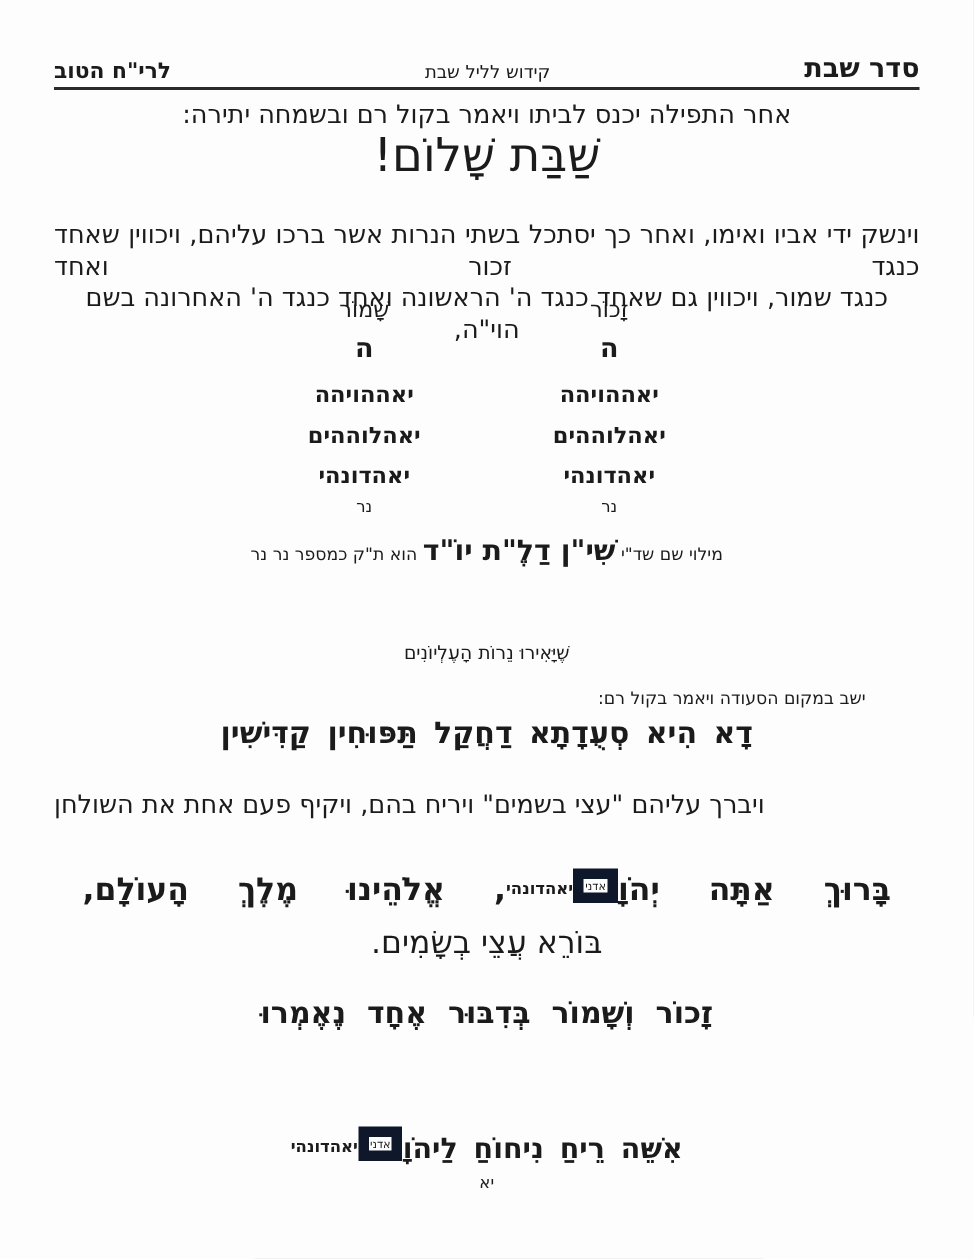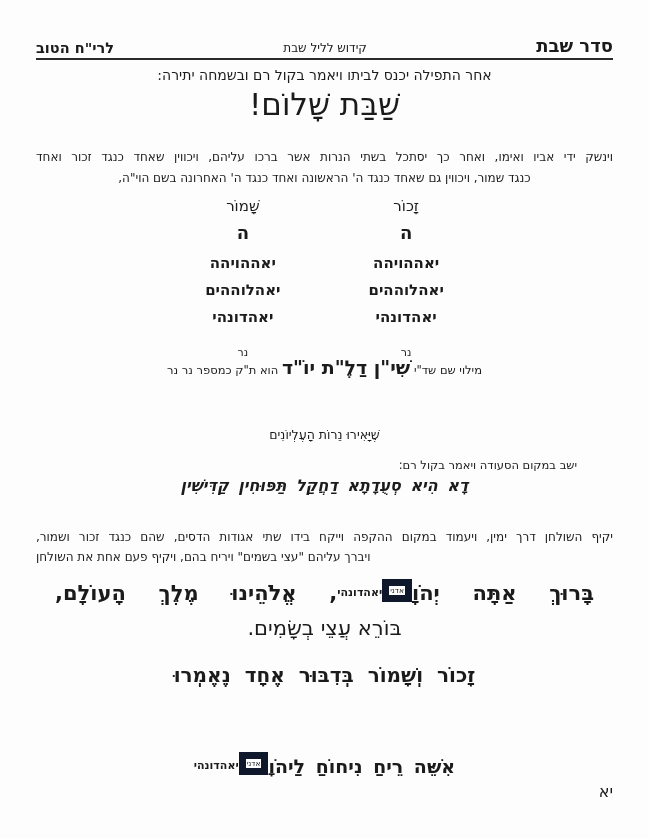--- a/index.html
+++ b/index.html
@@ -15,59 +15,59 @@
   }
   .abs { position:absolute; left:36px; right:36px; }
 
   
   .header { top:24px; height:32px; display:flex; justify-content:space-between;
             align-items:flex-end; border-bottom:2px solid #2a2a2a; padding-bottom:2px; }
   .h-right  { font-weight:bold; font-size:18px; }
   .h-center { font-size:12px; padding-bottom:1px; }
   .h-left   { font-weight:bold; font-size:14.5px; }
 
-  .instr1 { top:67px; text-align:center; font-size:14px; }
+  .instr1 { top:67px; text-align:center; font-size:17px; }
   .title  { top:86px; text-align:center; font-size:31px; font-weight:normal; }
 
-  .para { font-size:12px; line-height:21px; }
+  .para { font-size:17px; line-height:21px; }
   .para1 { top:147px; }
   .para2 { top:527px; line-height:20px; }
   .jline { text-align:justify; text-align-last:justify; }
   .cline { text-align:center; }
   .lline { text-align:left; text-align-last:left; }
 
   
   .cols { top:197px; display:flex; justify-content:center; gap:88px; text-align:center; }
   .col-h    { font-size:15px; margin-bottom:7px; }
   .col-heh  { font-size:18px; font-weight:bold; margin-bottom:7px; }
   .col-name { font-size:15px; font-weight:bold; line-height:27px; }
-  .col-ner  { font-size:11px; margin-top:15px; }
+  .col-ner  { font-size:11px; margin-top:0; }
 
   .milui { top:356px; text-align:center; font-size:11.5px; }
   .milui .big { font-size:19px; font-weight:bold; }
 
   .shem     { top:391px; text-align:center; font-size:17px; font-weight:bold; }
   .sheyairu { top:427px; text-align:center; font-size:12.5px; }
 
   .instr2 { top:458px; right:72px; text-align:right; font-size:11.5px; }
 
-  .aramaic { top:476px; text-align:center; font-size:16px; font-weight:bold; word-spacing:4px;font-style:italic; }
+  .aramaic { top:476px; text-align:center; font-size:20px; font-weight:bold; word-spacing:4px; }
 
   .blessing1 { top:581px; font-size:21px; font-weight:bold;
                text-align:justify; text-align-last:justify; padding:0 19px; }
   .blessing2 { top:616px; font-size:21px; font-weight:normal; text-align:center; }
 
   .small-box  { font-size:7.5px; font-weight:normal; border:7px solid #0f172a;
                 padding:0 1px; vertical-align:7px; }
   .small-name { font-size:11px; vertical-align:4px; }
 
   .zachor { top:663px; font-size:20px; font-weight:bold; text-align:center; word-spacing:7px; }
   .isheh  { top:755px; font-size:19px; font-weight:bold; text-align:center; word-spacing:4px; }
 
-  .footer { top:782px; text-align:right; font-size:16px; }
+  .footer { top:782px; text-align:center; font-size:11px; }
 </style>
 </head>
 <body>
 
 <div class="page">
 
   <div class="abs header">
     <div class="h-right">סדר שבת</div>
     <div class="h-center">קידוש לליל שבת</div>
     <div class="h-left">לרי"ח הטוב</div>
@@ -108,21 +108,20 @@
   </div>
 
 
   <div class="abs sheyairu">שֶׁיָּאִירוּ נֵרוֹת הָעֶלְיוֹנִים</div>
 
   <div class="abs instr2">ישב במקום הסעודה ויאמר בקול רם:</div>
 
   <div class="abs aramaic">דָא הִיא סְעֻדָתָא דַחֲקַל תַּפּוּחִין קַדִּישִׁין</div>
 
   <div class="abs para para2">
-    <div class="jline">יקיף השולחן דרך ימין, ויעמוד במקום ההקפה וייקח בידו שתי אגודות הדסים, שהם כנגד זכור ושמור,</div>
     <div class="lline">ויברך עליהם "עצי בשמים" ויריח בהם, ויקיף פעם אחת את השולחן</div>
   </div>
 
   <div class="abs blessing1">
     <span>בָּרוּךְ אַתָּה יְהֹוָ</span><span class="small-box">אדני</span><span class="small-name">יאהדונהי</span><span>, אֱלֹהֵינוּ מֶלֶךְ הָעוֹלָם,</span>
   </div>
   <div class="abs blessing2">בּוֹרֵא עֲצֵי בְשָׂמִים.</div>
 
   <div class="abs zachor">זָכוֹר וְשָׁמוֹר בְּדִבּוּר אֶחָד נֶאֶמְרוּ</div>
 

